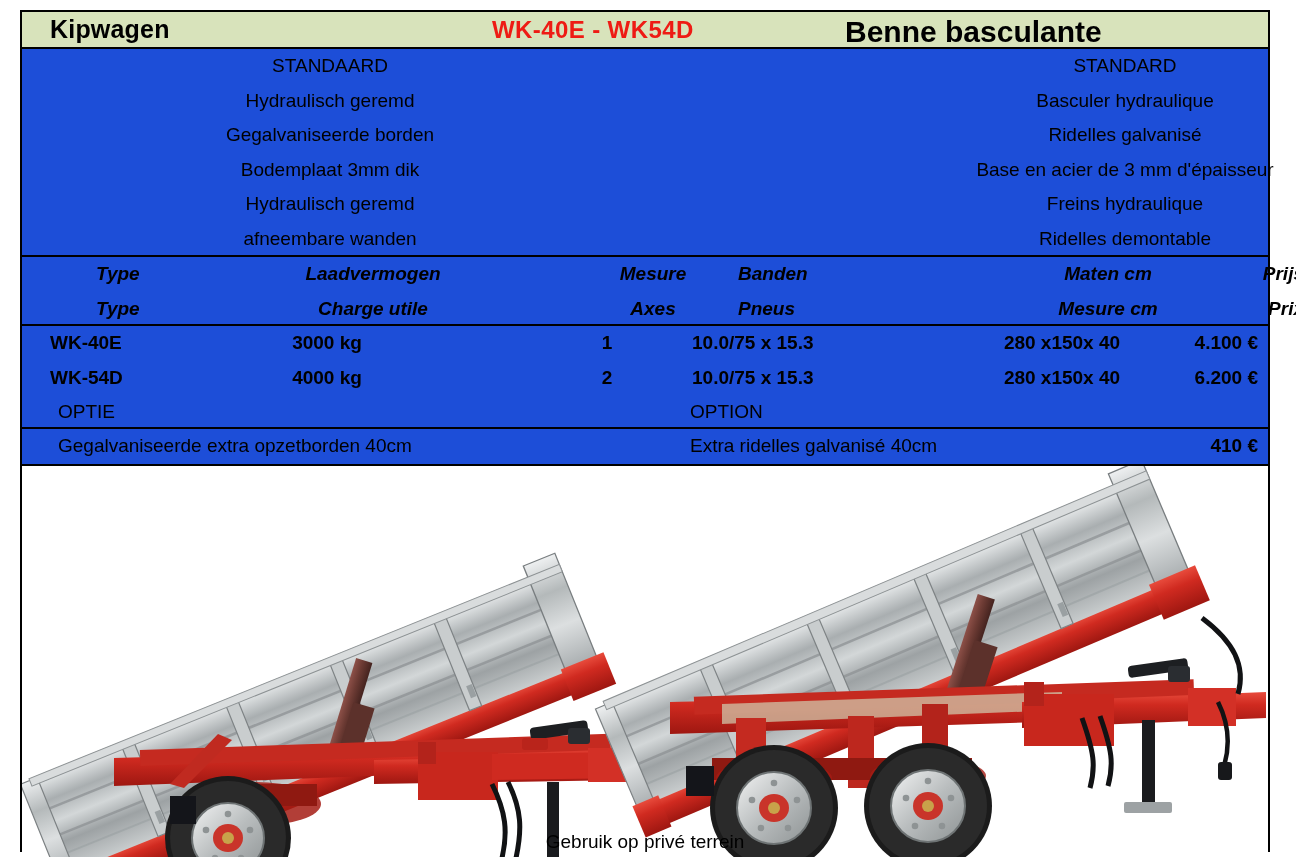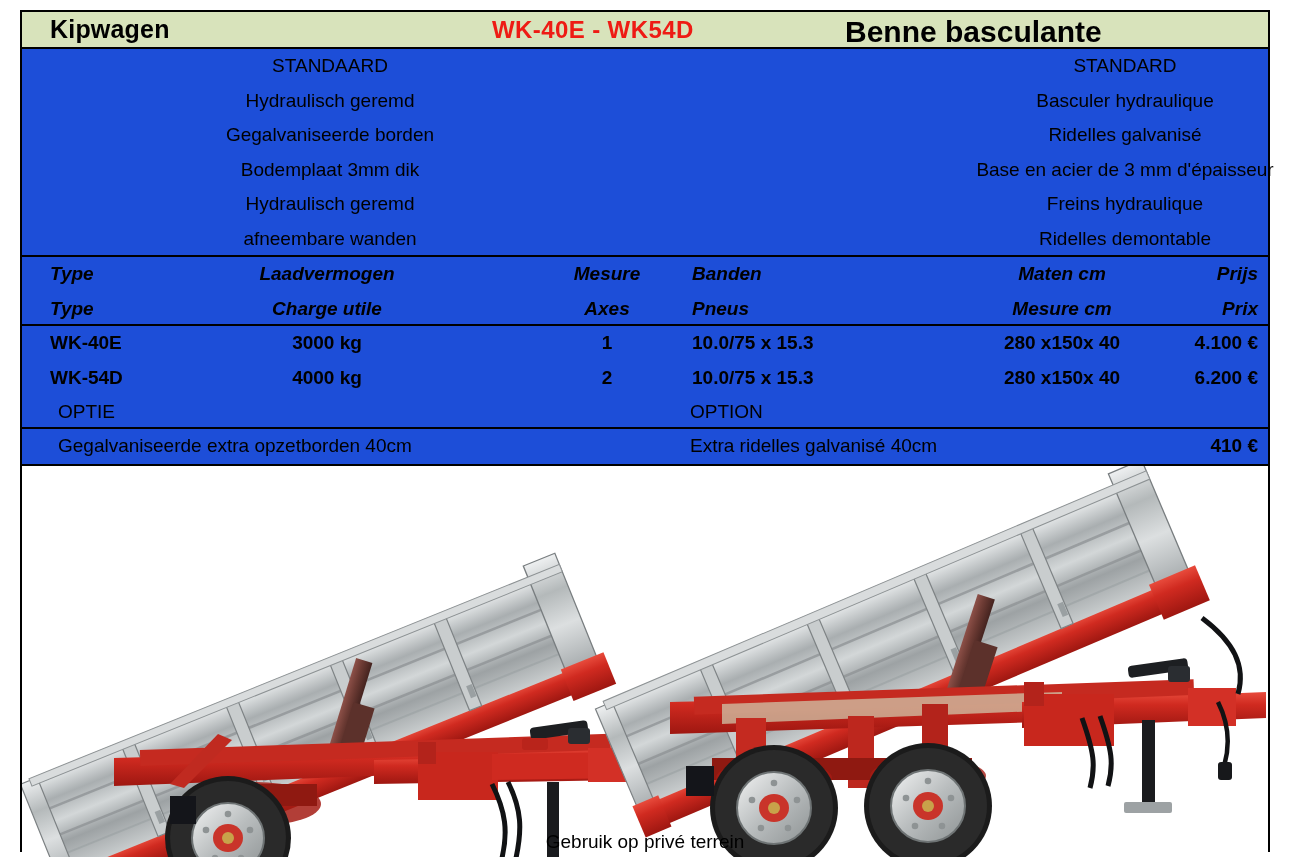--- a/index.html
+++ b/index.html
@@ -74,21 +74,21 @@
     width: 560px;
   }
   .feat-col.nl { left: 28px; }
   .feat-col.fr { left: 823px; }
   .feat-row {
     height: 34.5px;
     line-height: 34.5px;
     font-size: 19px;
     white-space: nowrap;
   }
-  .spec-head { height: 69px; border-bottom: 2px solid #000000; box-sizing: border-box; position: relative; }
+  .spec-head { height: 69px; border-bottom: 2px solid #000000; box-sizing: border-box; position: relative; padding-left: 46px; }
   .spec-body { height: 69px; position: relative; }
 
   .srow {
     position: relative;
     height: 34.5px;
     line-height: 34.5px;
     white-space: nowrap;
   }
   .cell { position: absolute; top: 0; font-size: 19px; }
 

